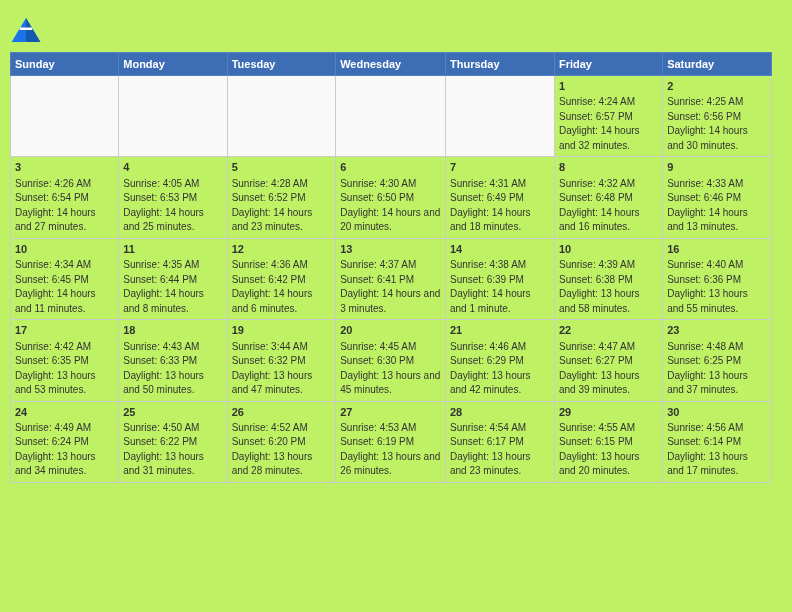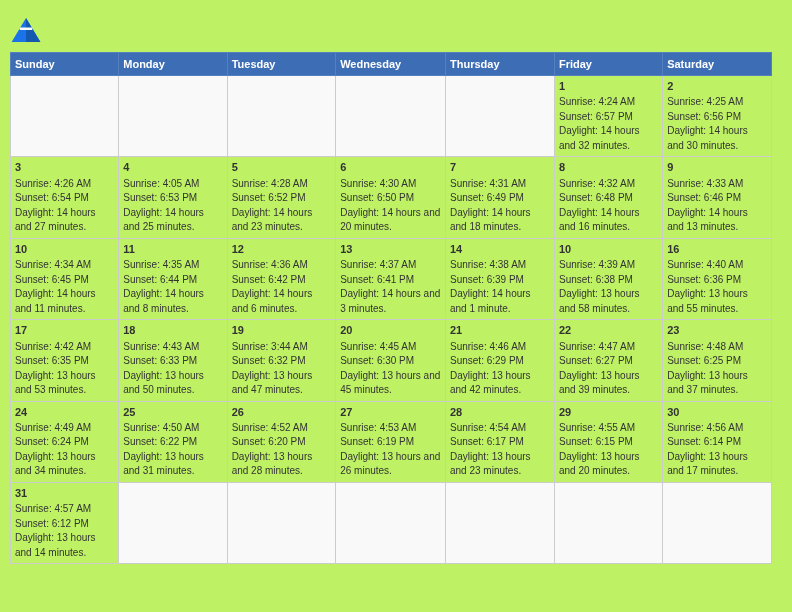--- a/index.html
+++ b/index.html
@@ -318,29 +318,15 @@
 Sunset: 6:15 PM
 Daylight: 13 hours and 20 minutes.</div>
           </td>
           <td>
             <span class="day-number">30</span>
             <div class="day-info">Sunrise: 4:56 AM
 Sunset: 6:14 PM
 Daylight: 13 hours and 17 minutes.</div>
           </td>
         </tr>
-        <tr>
-          <td class="last-row">
-            <span class="day-number">31</span>
-            <div class="day-info">Sunrise: 4:57 AM
-Sunset: 6:12 PM
-Daylight: 13 hours and 14 minutes.</div>
-          </td>
-          <td class="last-row empty"></td>
-          <td class="last-row empty"></td>
-          <td class="last-row empty"></td>
-          <td class="last-row empty"></td>
-          <td class="last-row empty"></td>
-          <td class="last-row empty"></td>
-        </tr>
       </tbody>
   </table>
 </div>
 
 </body></html>

